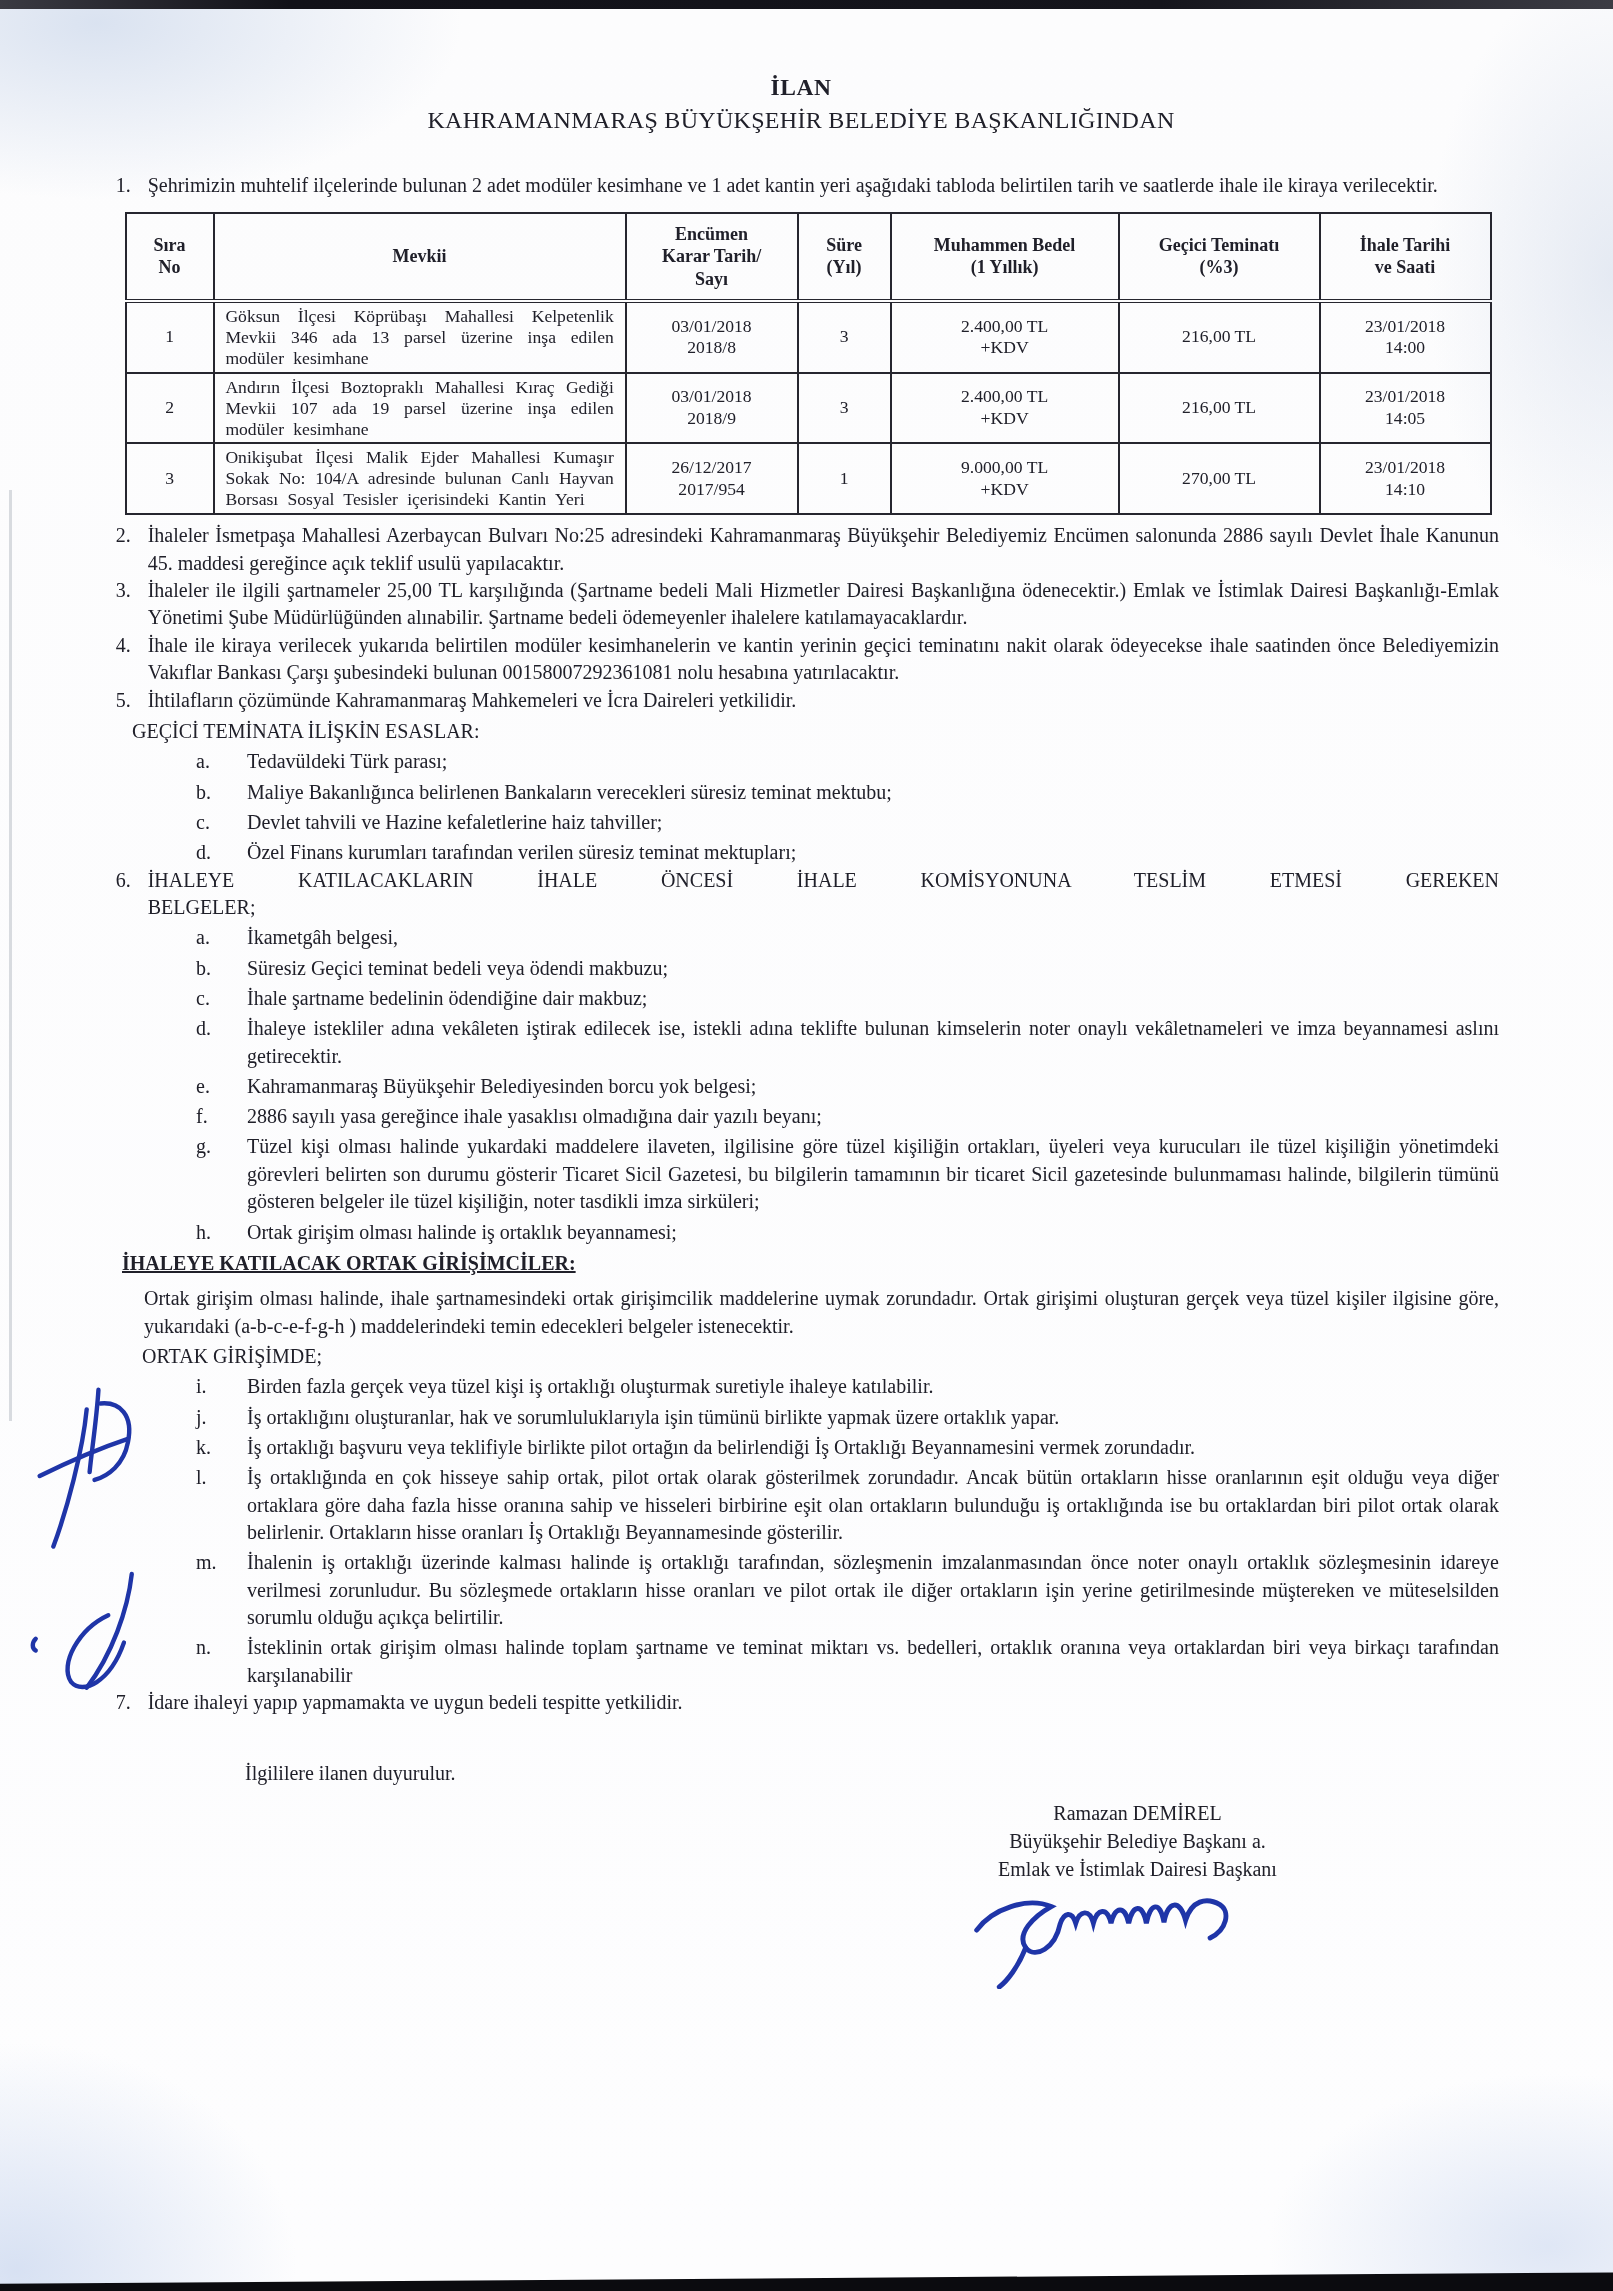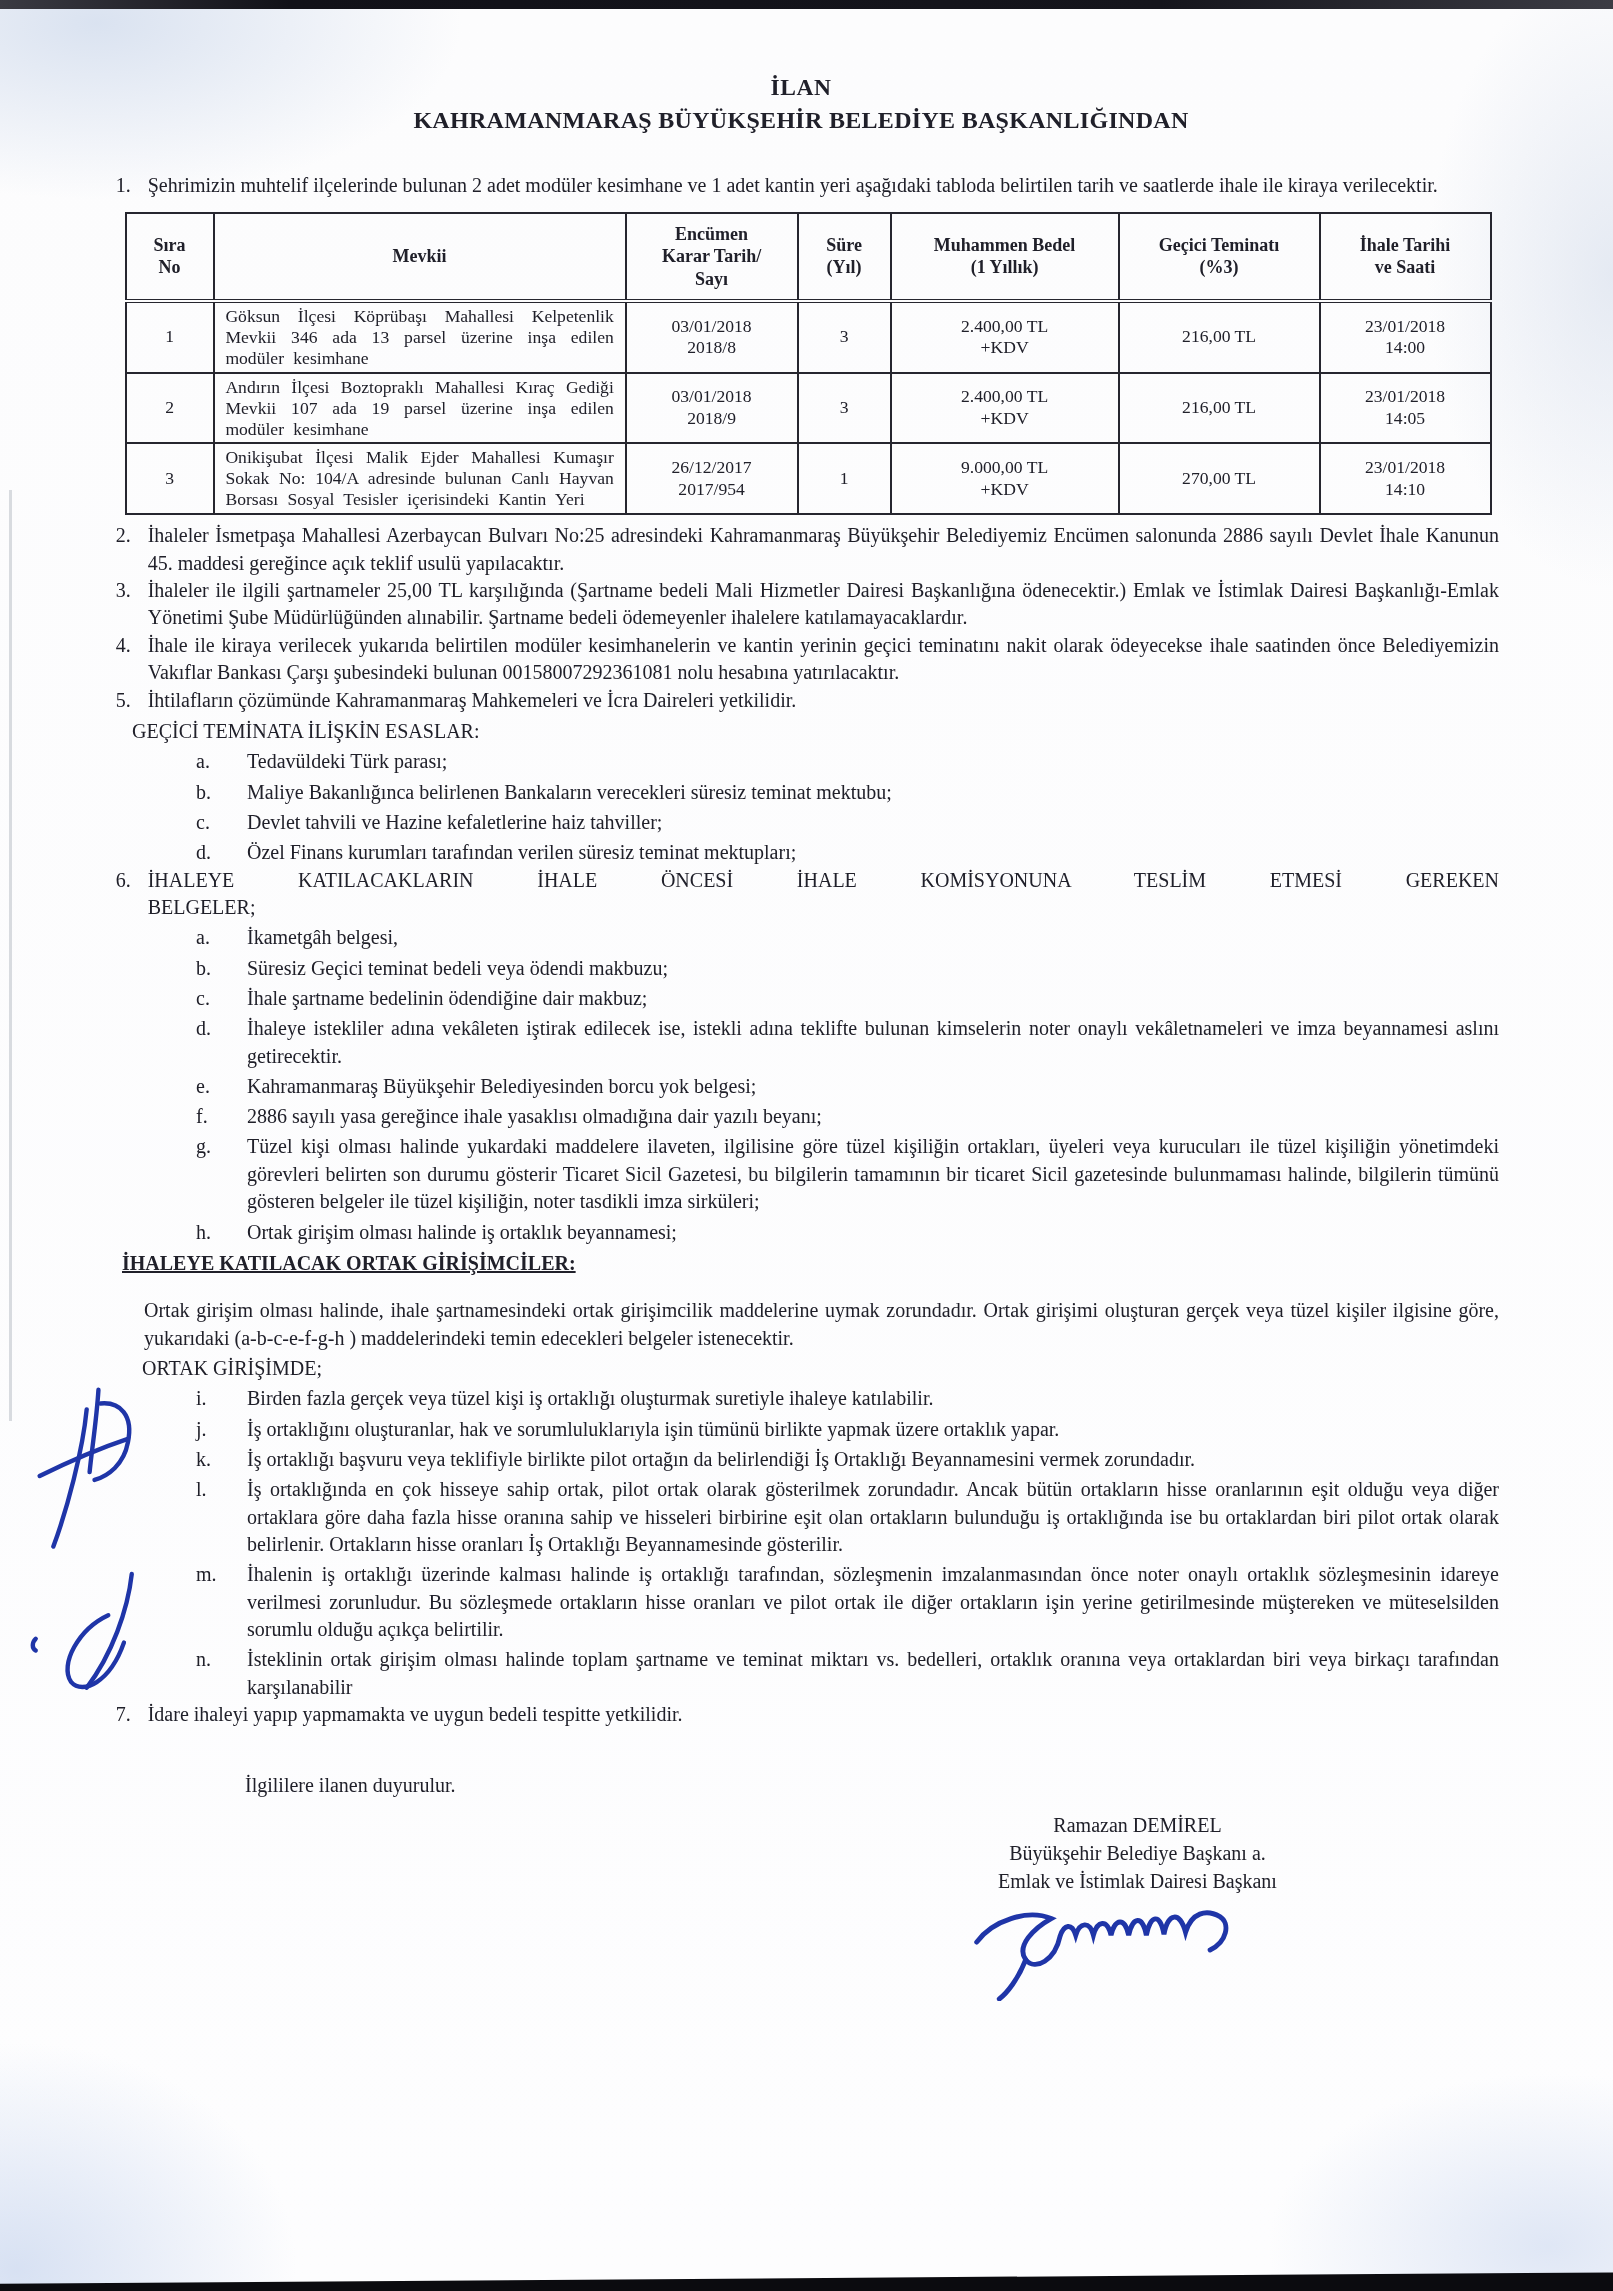--- a/index.html
+++ b/index.html
@@ -17,21 +17,21 @@
                  background:linear-gradient(90deg,#3a3a42,#111118 18%,#15151c 72%,#3c3c44); }
   .scan-bottom { position:absolute; bottom:-7.8px; left:-11.8px; width:1666px; height:21.6px; z-index:6;
                  background:#0b0b0f; transform:rotate(-0.4deg); }
   .scan-left   { position:absolute; left:8.8px; top:490px; width:2.9px; height:931px;
                  background:#b4bac2; opacity:.5; z-index:2; }
 
   .content { position:absolute; left:103px; top:74px; width:1396px; z-index:3;
              font-size:20px; line-height:27.4px; }
 
   .title    { text-align:center; font-weight:bold; font-size:23.5px;  letter-spacing:0.6px; }
-  .subtitle { text-align:center; font-weight:bold; font-size:24px; letter-spacing:0.3px; margin-top:5.9px; }
+  .subtitle { text-align:center; font-weight:normal; font-size:24px; letter-spacing:0.3px; margin-top:5.9px; }
 
   .item { display:flex; }
   .item .num    { flex:0 0 32px; margin-left:12.7px; }
   .item .txt    { flex:1; text-align:justify; }
   .item.first   { margin-top:37px; }
 
   table.tender { border-collapse:collapse; table-layout:fixed; width:1364px;
                  margin:12.7px 0 6.9px 21.6px; font-size:17.6px; }
   .tender th, .tender td { border:2px solid #26262f; }
   .tender th { font-size:18px; font-weight:bold; line-height:22.5px; padding:8.8px 2.9px;
@@ -40,21 +40,21 @@
   .tender td { line-height:21.6px; padding:3.9px 4.9px; text-align:center;
                white-space:pre-line; vertical-align:middle; font-size:17.6px; }
   .tender td.mevkii { text-align:justify; padding:2.9px 10.8px; word-spacing:4.9px; line-height:21px; }
 
   .sub { display:flex; margin-left:93px; margin-top:2.9px; }
   .sub .marker { flex:0 0 51px; }
   .sub .txt    { flex:1; text-align:justify; }
 
   .heading        { margin-left:29px; margin-top:4px; }
   .heading-u      { margin-left:19px; margin-top:3.9px; font-weight:bold; text-decoration:underline; }
-  .para-flush     { margin-left:41px; text-align:justify; margin-top:20px; }
+  .para-flush     { margin-left:41px; text-align:justify; margin-top:8px; }
   .subheading     { margin-left:39px; margin-top:2.9px; }
   .force-justify  { white-space:pre-line; text-align:justify; text-align-last:justify; }
 
   .closing   { margin-left:142px; margin-top:43px; }
   .sig-block { margin-left:804px; width:461px; text-align:center; margin-top:11.8px; line-height:28px; }
   .sig-svg   { display:block; margin:-3.9px auto 0 54px; }
 
   .margin-marks { position:absolute; left:21.6px; top:1380px; z-index:4; }
 </style>
 </head>

